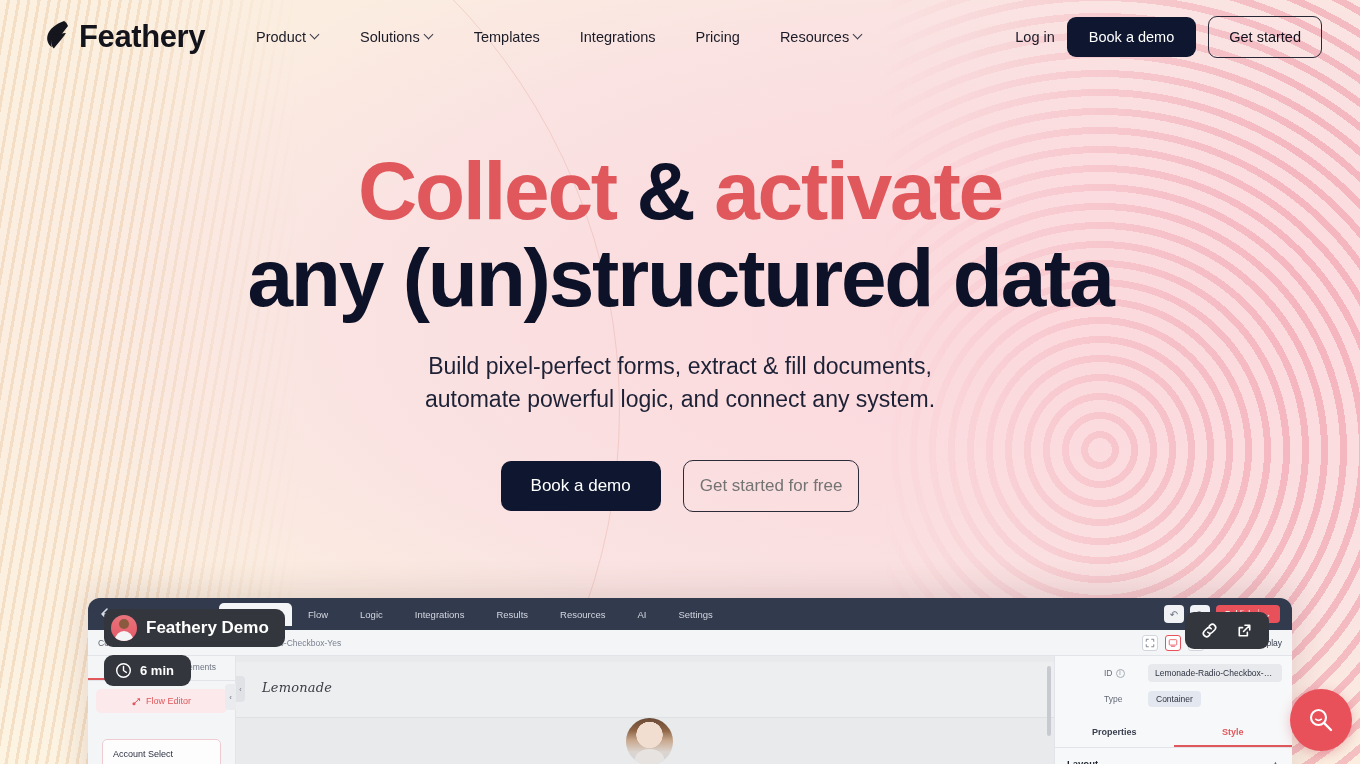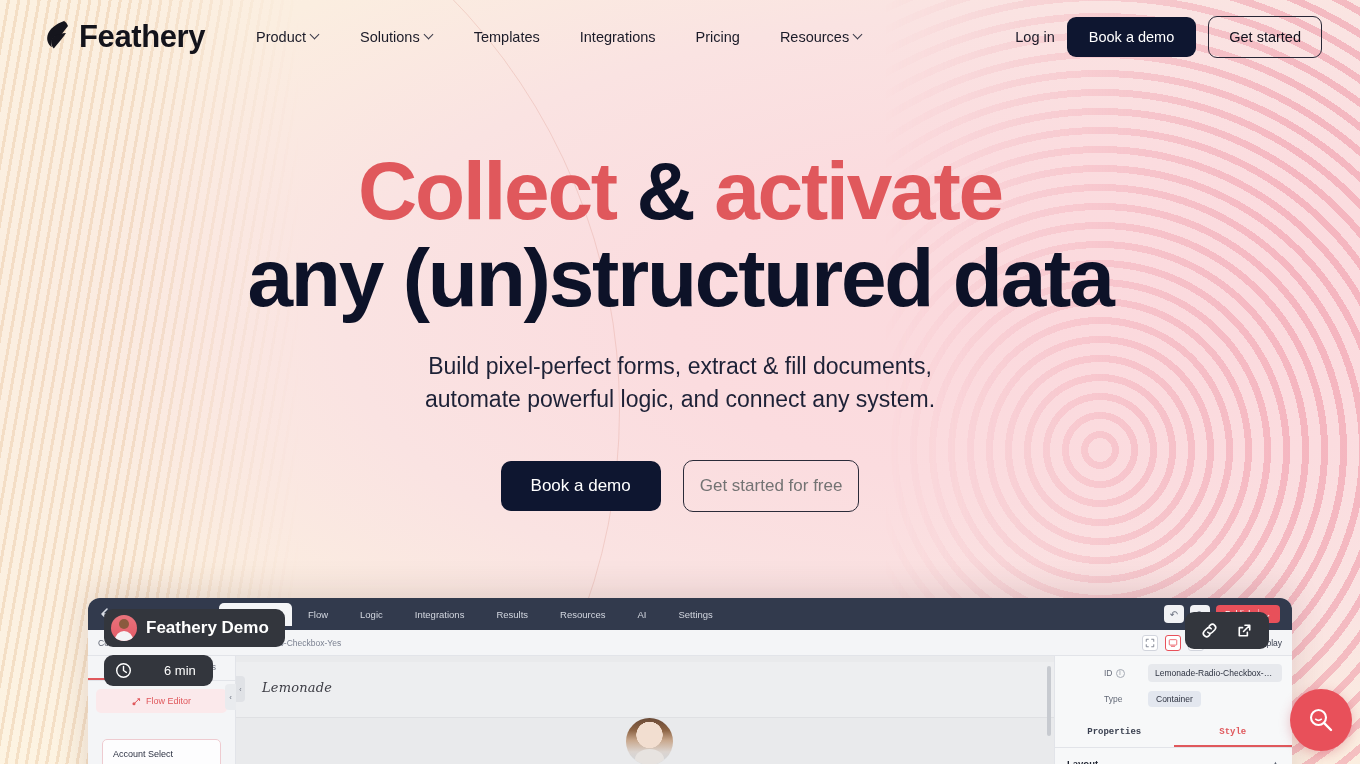--- a/index.html
+++ b/index.html
@@ -276,21 +276,21 @@
   }
   .prop-chip {
     background: #e3e7ef; border-radius: 4px; padding: 3px 8px;
     font-size: 8.5px; color: #2d3240;
   }
   .panel-tabs {
     display: flex; border-bottom: 1px solid #e2e4e9; margin: 12px -10px 0 -10px;
   }
   .panel-tab {
     flex: 1; text-align: center; font-size: 9px; padding: 8px 0; cursor: pointer;
-    color: #3a4050; font-weight: 700; font-family: Liberation Mono, monospace;
+    color: #3a4050; font-weight: 700;
   }
   .panel-tab.active { color: #e0585c; border-bottom: 2px solid #e0585c; }
   .section-row {
     display: flex; align-items: center; justify-content: space-between;
     margin: 0 -10px; padding: 10px 12px; border-bottom: 1px solid #eceef1;
     font-size: 9.5px; font-weight: 700; color: #1f2431; cursor: pointer;
   }
   .caret-up { font-size: 9px; color: #5b616f; }
 
   
@@ -317,21 +317,21 @@
   .demo-title { font-size: 17px; font-weight: 700; color: #fff; white-space: nowrap; }
 
   .time-badge {
     position: absolute; left: 104px; top: 655px;
     background: #33363d; border-radius: 9px;
     display: flex; align-items: center; gap: 8px;
     padding: 7px 17px 7px 11px;
     z-index: 60;
   }
   .clock-icon { width: 17px; height: 17px; flex: none; }
-  .time-text { font-size: 13px; font-weight: 400; color: #fff; margin-left: 24px; }
+  .time-text { font-size: 13px; font-weight: 700; color: #fff; }
 
   .tool-tooltip {
     position: absolute; left: 1185px; top: 612px;
     background: #33363d; border-radius: 9px;
     display: flex; align-items: center; gap: 16px;
     padding: 9px 15px;
     z-index: 60;
   }
   .tt-icon { width: 19px; height: 19px; cursor: pointer; }
 

